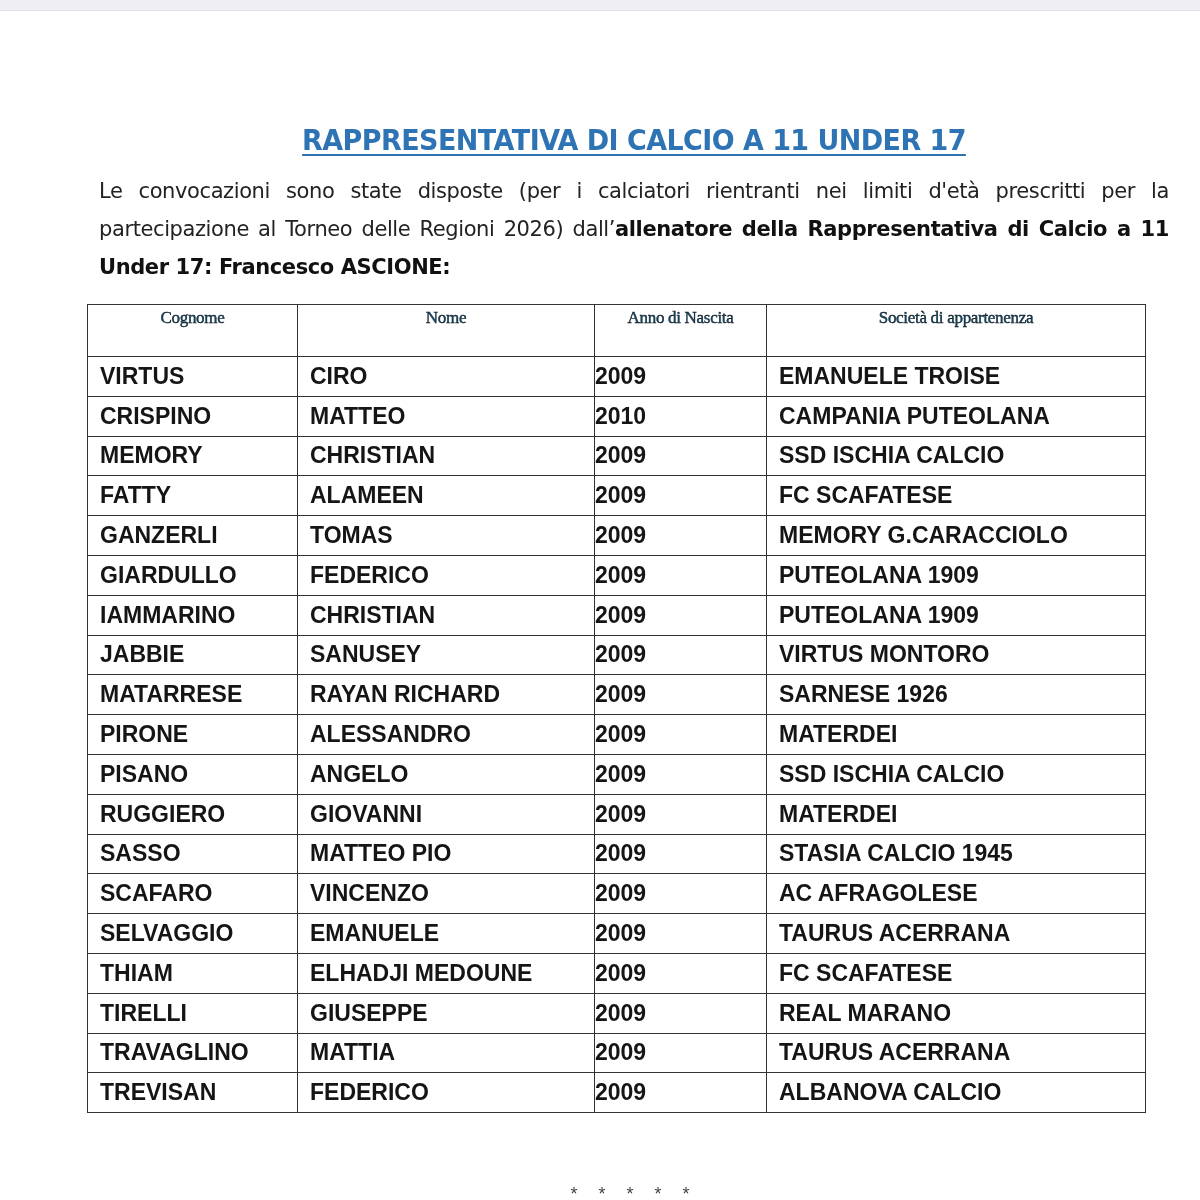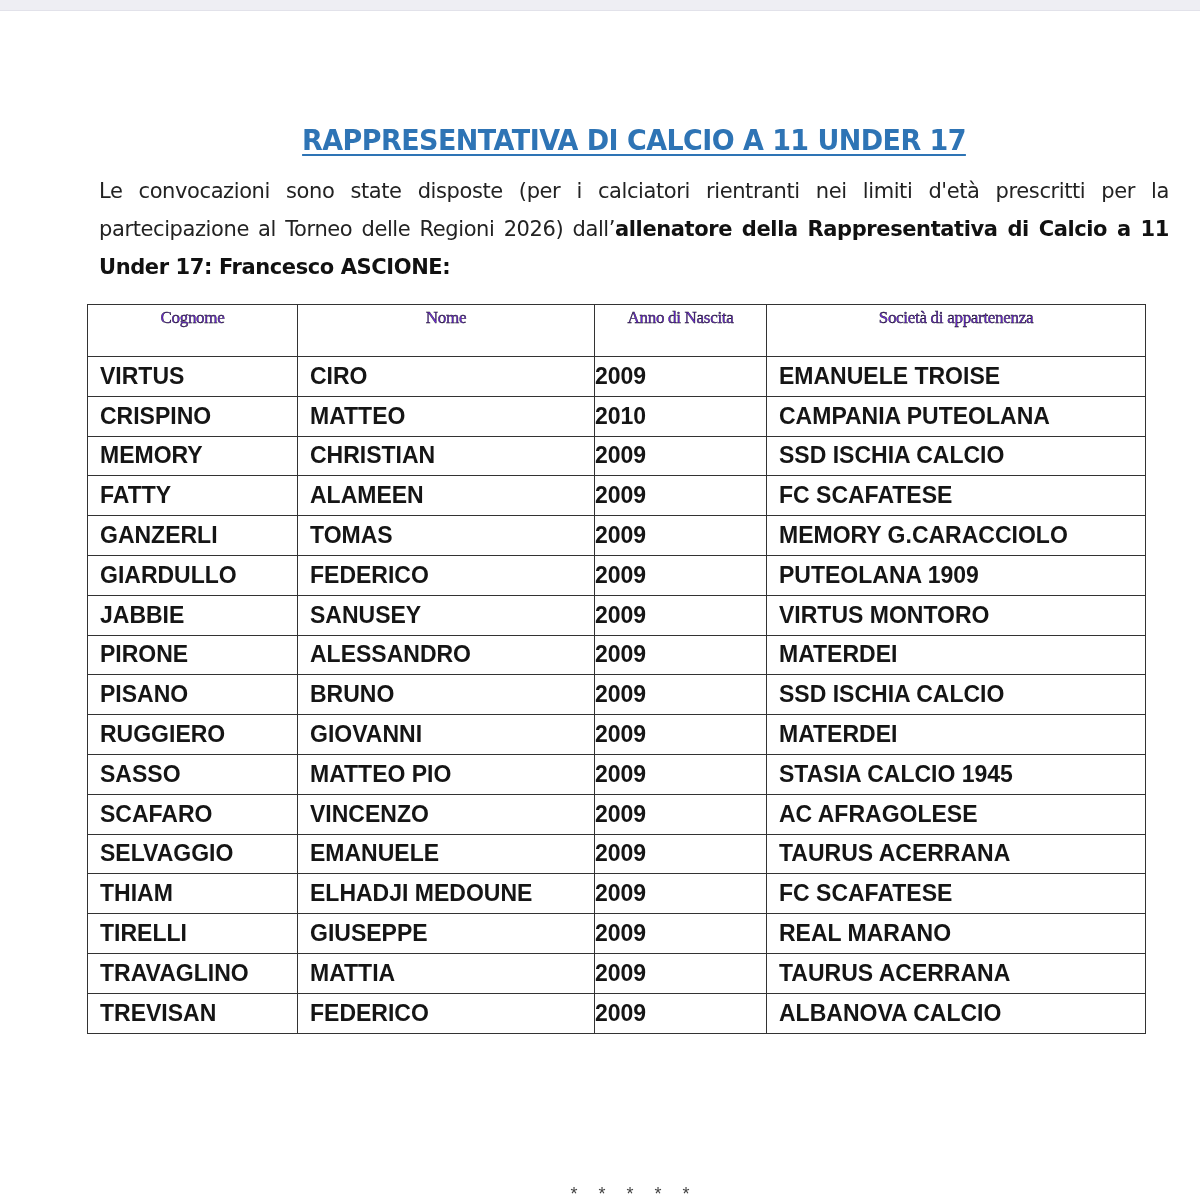--- a/index.html
+++ b/index.html
@@ -29,21 +29,21 @@
       border-collapse: collapse; table-layout: fixed;
     }
     table.roster td, table.roster th {
       border: 1.5px solid #333; padding: 0 0 0 12px; height: 38.8px;
       font-family: "Liberation Sans", sans-serif; font-weight: bold; font-size: 23px;
       color: #151515; text-align: left; white-space: nowrap; overflow: hidden;
     }
     table.roster th {
       height: 48px; vertical-align: top; padding: 3px 0 0 0; text-align: center;
       font-family: "Liberation Serif", serif; font-size: 17px; font-weight: normal;
-      color: #6d28d9; letter-spacing: -0.3px; margin-top: 27px; -webkit-text-stroke: 0.4px #111;
+      color: #0c4a6e; letter-spacing: -0.3px; margin-top: 27px; -webkit-text-stroke: 0.4px #111;
     }
     table.roster td.year { padding: 0; }
     .stars {
       position: absolute; left: 0; width: 1268px; top: 1184px; text-align: center;
       font-size: 18px; color: #444; letter-spacing: 8px;
     }
   </style>
 </head>
 <body>
 
@@ -99,34 +99,46 @@
         <td class="year">2009</td>
         <td>MEMORY G.CARACCIOLO</td>
       </tr>
       <tr>
         <td>GIARDULLO</td>
         <td>FEDERICO</td>
         <td class="year">2009</td>
         <td>PUTEOLANA 1909</td>
       </tr>
       <tr>
+        <td>IAMMARINO</td>
+        <td>CHRISTIAN</td>
+        <td class="year">2009</td>
+        <td>PUTEOLANA 1909</td>
+      </tr>
+      <tr>
         <td>JABBIE</td>
         <td>SANUSEY</td>
         <td class="year">2009</td>
         <td>VIRTUS MONTORO</td>
+      </tr>
+      <tr>
+        <td>MATARRESE</td>
+        <td>RAYAN RICHARD</td>
+        <td class="year">2009</td>
+        <td>SARNESE 1926</td>
       </tr>
       <tr>
         <td>PIRONE</td>
         <td>ALESSANDRO</td>
         <td class="year">2009</td>
         <td>MATERDEI</td>
       </tr>
       <tr>
         <td>PISANO</td>
-        <td>BRUNO</td>
+        <td>ANGELO</td>
         <td class="year">2009</td>
         <td>SSD ISCHIA CALCIO</td>
       </tr>
       <tr>
         <td>RUGGIERO</td>
         <td>GIOVANNI</td>
         <td class="year">2009</td>
         <td>MATERDEI</td>
       </tr>
       <tr>

